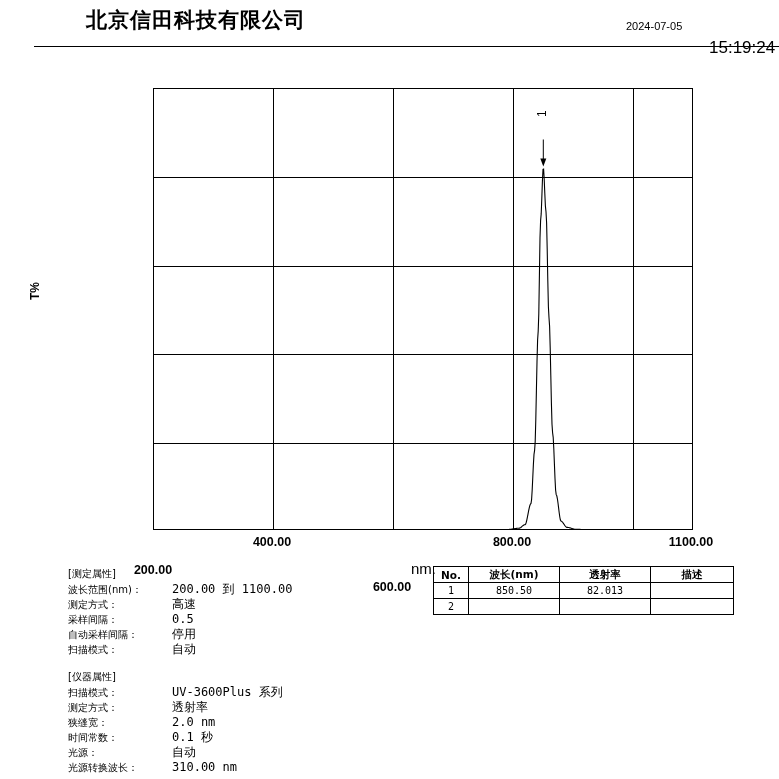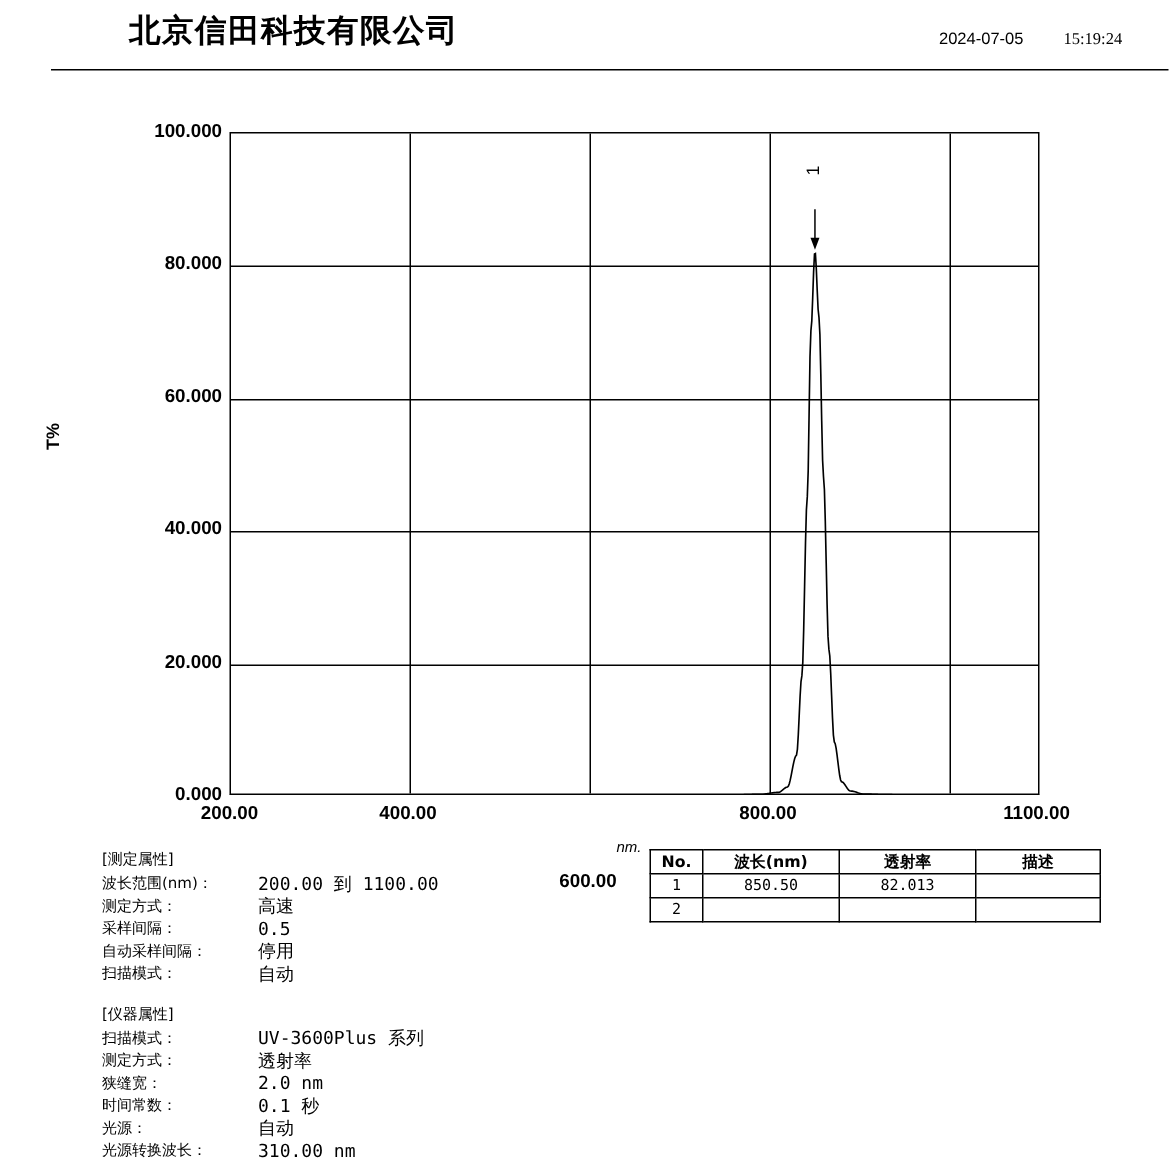--- a/index.html
+++ b/index.html
@@ -37,23 +37,23 @@
   #header-date {
     position: absolute;
     left: 592px;
     top: 20px;
     font-family: "Liberation Sans", sans-serif;
     font-size: 11px;
   }
   #header-time {
     position: absolute;
     left: 675px;
-    top: 20px;
-    font-family: Liberation Serif, serif;
-    font-size: 11px;
+    top: 38px;
+    font-family: Liberation Sans, sans-serif;
+    font-size: 17px;
   }
   #header-rule {
     position: absolute;
     left: 0;
     top: 46px;
     width: 779px;
     height: 1px;
     background: #000000;
   }
 
@@ -129,22 +129,21 @@
     font-weight: bold;
     transform: rotate(-90deg);
     transform-origin: left top;
     white-space: nowrap;
   }
   #x-axis-unit {
     position: absolute;
     left: 411px;
     top: 512px;
     font-family: "Liberation Sans", sans-serif;
-    font-size: 10px;
-    font-style: italic;
+    font-size: 15px;
   }
   #peak-label {
     position: absolute;
     left: 535px;
     top: 69px;
     font-family: "Liberation Sans", sans-serif;
     font-size: 12px;
     transform: rotate(-90deg);
     transform-origin: left top;
     white-space: nowrap;
@@ -220,28 +219,20 @@
   <div id="company-title">北京信田科技有限公司</div>
   <div id="header-date">2024-07-05</div>
   <div id="header-time">15:19:24</div>
   <div id="header-rule"></div>
 </div>
 
 <div id="chart-area">
 
   <div id="y-axis-title">T%</div>
 
-  <div id="y-ticks">
-    <div class="ytick-label" style="top:-8px;">100.000</div>
-    <div class="ytick-label" style="top:80.4px;">80.000</div>
-    <div class="ytick-label" style="top:168.8px;">60.000</div>
-    <div class="ytick-label" style="top:257.2px;">40.000</div>
-    <div class="ytick-label" style="top:345.6px;">20.000</div>
-    <div class="ytick-label" style="top:434px;">0.000</div>
-  </div>
 
   <div id="plot-frame">
     <div class="gridline-v" style="left:119px;"></div>
     <div class="gridline-v" style="left:239px;"></div>
     <div class="gridline-v" style="left:359px;"></div>
     <div class="gridline-v" style="left:479px;"></div>
     <div class="gridline-h" style="top:88.4px;"></div>
     <div class="gridline-h" style="top:176.8px;"></div>
     <div class="gridline-h" style="top:265.2px;"></div>
     <div class="gridline-h" style="top:353.6px;"></div>
@@ -251,21 +242,21 @@
     <g id="curve-group">
       <polyline id="curve-path" fill="none" stroke="#000000" stroke-width="1.1" points="0.00,442.00 0.60,442.00 1.20,442.00 1.80,442.00 2.40,442.00 3.00,442.00 3.60,442.00 4.20,442.00 4.80,442.00 5.40,442.00 6.00,442.00 6.60,442.00 7.20,442.00 7.80,442.00 8.40,442.00 9.00,442.00 9.60,442.00 10.20,442.00 10.80,442.00 11.40,442.00 12.00,442.00 12.60,442.00 13.20,442.00 13.80,442.00 14.40,442.00 15.00,442.00 15.60,442.00 16.20,442.00 16.80,442.00 17.40,442.00 18.00,442.00 18.60,442.00 19.20,442.00 19.80,442.00 20.40,442.00 21.00,442.00 21.60,442.00 22.20,442.00 22.80,442.00 23.40,442.00 24.00,442.00 24.60,442.00 25.20,442.00 25.80,442.00 26.40,442.00 27.00,442.00 27.60,442.00 28.20,442.00 28.80,442.00 29.40,442.00 30.00,442.00 30.60,442.00 31.20,442.00 31.80,442.00 32.40,442.00 33.00,442.00 33.60,442.00 34.20,442.00 34.80,442.00 35.40,442.00 36.00,442.00 36.60,442.00 37.20,442.00 37.80,442.00 38.40,442.00 39.00,442.00 39.60,442.00 40.20,442.00 40.80,442.00 41.40,442.00 42.00,442.00 42.60,442.00 43.20,442.00 43.80,442.00 44.40,442.00 45.00,442.00 45.60,442.00 46.20,442.00 46.80,442.00 47.40,442.00 48.00,442.00 48.60,442.00 49.20,442.00 49.80,442.00 50.40,442.00 51.00,442.00 51.60,442.00 52.20,442.00 52.80,442.00 53.40,442.00 54.00,442.00 54.60,442.00 55.20,442.00 55.80,442.00 56.40,442.00 57.00,442.00 57.60,442.00 58.20,442.00 58.80,442.00 59.40,442.00 60.00,442.00 60.60,442.00 61.20,442.00 61.80,442.00 62.40,442.00 63.00,442.00 63.60,442.00 64.20,442.00 64.80,442.00 65.40,442.00 66.00,442.00 66.60,442.00 67.20,442.00 67.80,442.00 68.40,442.00 69.00,442.00 69.60,442.00 70.20,442.00 70.80,442.00 71.40,442.00 72.00,442.00 72.60,442.00 73.20,442.00 73.80,442.00 74.40,442.00 75.00,442.00 75.60,442.00 76.20,442.00 76.80,442.00 77.40,442.00 78.00,442.00 78.60,442.00 79.20,442.00 79.80,442.00 80.40,442.00 81.00,442.00 81.60,442.00 82.20,442.00 82.80,442.00 83.40,442.00 84.00,442.00 84.60,442.00 85.20,442.00 85.80,442.00 86.40,442.00 87.00,442.00 87.60,442.00 88.20,442.00 88.80,442.00 89.40,442.00 90.00,442.00 90.60,442.00 91.20,442.00 91.80,442.00 92.40,442.00 93.00,442.00 93.60,442.00 94.20,442.00 94.80,442.00 95.40,442.00 96.00,442.00 96.60,442.00 97.20,442.00 97.80,442.00 98.40,442.00 99.00,442.00 99.60,442.00 100.20,442.00 100.80,442.00 101.40,442.00 102.00,442.00 102.60,442.00 103.20,442.00 103.80,442.00 104.40,442.00 105.00,442.00 105.60,442.00 106.20,442.00 106.80,442.00 107.40,442.00 108.00,442.00 108.60,442.00 109.20,442.00 109.80,442.00 110.40,442.00 111.00,442.00 111.60,442.00 112.20,442.00 112.80,442.00 113.40,442.00 114.00,442.00 114.60,442.00 115.20,442.00 115.80,442.00 116.40,442.00 117.00,442.00 117.60,442.00 118.20,442.00 118.80,442.00 119.40,442.00 120.00,442.00 120.60,442.00 121.20,442.00 121.80,442.00 122.40,442.00 123.00,442.00 123.60,442.00 124.20,442.00 124.80,442.00 125.40,442.00 126.00,442.00 126.60,442.00 127.20,442.00 127.80,442.00 128.40,442.00 129.00,442.00 129.60,442.00 130.20,442.00 130.80,442.00 131.40,442.00 132.00,442.00 132.60,442.00 133.20,442.00 133.80,442.00 134.40,442.00 135.00,442.00 135.60,442.00 136.20,442.00 136.80,442.00 137.40,442.00 138.00,442.00 138.60,442.00 139.20,442.00 139.80,442.00 140.40,442.00 141.00,442.00 141.60,442.00 142.20,442.00 142.80,442.00 143.40,442.00 144.00,442.00 144.60,442.00 145.20,442.00 145.80,442.00 146.40,442.00 147.00,442.00 147.60,442.00 148.20,442.00 148.80,442.00 149.40,442.00 150.00,442.00 150.60,442.00 151.20,442.00 151.80,442.00 152.40,442.00 153.00,442.00 153.60,442.00 154.20,442.00 154.80,442.00 155.40,442.00 156.00,442.00 156.60,442.00 157.20,442.00 157.80,442.00 158.40,442.00 159.00,442.00 159.60,442.00 160.20,442.00 160.80,442.00 161.40,442.00 162.00,442.00 162.60,442.00 163.20,442.00 163.80,442.00 164.40,442.00 165.00,442.00 165.60,442.00 166.20,442.00 166.80,442.00 167.40,442.00 168.00,442.00 168.60,442.00 169.20,442.00 169.80,442.00 170.40,442.00 171.00,442.00 171.60,442.00 172.20,442.00 172.80,442.00 173.40,442.00 174.00,442.00 174.60,442.00 175.20,442.00 175.80,442.00 176.40,442.00 177.00,442.00 177.60,442.00 178.20,442.00 178.80,442.00 179.40,442.00 180.00,442.00 180.60,442.00 181.20,442.00 181.80,442.00 182.40,442.00 183.00,442.00 183.60,442.00 184.20,442.00 184.80,442.00 185.40,442.00 186.00,442.00 186.60,442.00 187.20,442.00 187.80,442.00 188.40,442.00 189.00,442.00 189.60,442.00 190.20,442.00 190.80,442.00 191.40,442.00 192.00,442.00 192.60,442.00 193.20,442.00 193.80,442.00 194.40,442.00 195.00,442.00 195.60,442.00 196.20,442.00 196.80,442.00 197.40,442.00 198.00,442.00 198.60,442.00 199.20,442.00 199.80,442.00 200.40,442.00 201.00,442.00 201.60,442.00 202.20,442.00 202.80,442.00 203.40,442.00 204.00,442.00 204.60,442.00 205.20,442.00 205.80,442.00 206.40,442.00 207.00,442.00 207.60,442.00 208.20,442.00 208.80,442.00 209.40,442.00 210.00,442.00 210.60,442.00 211.20,442.00 211.80,442.00 212.40,442.00 213.00,442.00 213.60,442.00 214.20,442.00 214.80,442.00 215.40,442.00 216.00,442.00 216.60,442.00 217.20,442.00 217.80,442.00 218.40,442.00 219.00,442.00 219.60,442.00 220.20,442.00 220.80,442.00 221.40,442.00 222.00,442.00 222.60,442.00 223.20,442.00 223.80,442.00 224.40,442.00 225.00,442.00 225.60,442.00 226.20,442.00 226.80,442.00 227.40,442.00 228.00,442.00 228.60,442.00 229.20,442.00 229.80,442.00 230.40,442.00 231.00,442.00 231.60,442.00 232.20,442.00 232.80,442.00 233.40,442.00 234.00,442.00 234.60,442.00 235.20,442.00 235.80,442.00 236.40,442.00 237.00,442.00 237.60,442.00 238.20,442.00 238.80,442.00 239.40,442.00 240.00,442.00 240.60,442.00 241.20,442.00 241.80,442.00 242.40,442.00 243.00,442.00 243.60,442.00 244.20,442.00 244.80,442.00 245.40,442.00 246.00,442.00 246.60,442.00 247.20,442.00 247.80,442.00 248.40,442.00 249.00,442.00 249.60,442.00 250.20,442.00 250.80,442.00 251.40,442.00 252.00,442.00 252.60,442.00 253.20,442.00 253.80,442.00 254.40,442.00 255.00,442.00 255.60,442.00 256.20,442.00 256.80,442.00 257.40,442.00 258.00,442.00 258.60,442.00 259.20,442.00 259.80,442.00 260.40,442.00 261.00,442.00 261.60,442.00 262.20,442.00 262.80,442.00 263.40,442.00 264.00,442.00 264.60,442.00 265.20,442.00 265.80,442.00 266.40,442.00 267.00,442.00 267.60,442.00 268.20,442.00 268.80,442.00 269.40,442.00 270.00,442.00 270.60,442.00 271.20,442.00 271.80,442.00 272.40,442.00 273.00,442.00 273.60,442.00 274.20,442.00 274.80,442.00 275.40,442.00 276.00,442.00 276.60,442.00 277.20,442.00 277.80,442.00 278.40,442.00 279.00,442.00 279.60,442.00 280.20,442.00 280.80,442.00 281.40,442.00 282.00,442.00 282.60,442.00 283.20,442.00 283.80,442.00 284.40,442.00 285.00,442.00 285.60,442.00 286.20,442.00 286.80,442.00 287.40,442.00 288.00,442.00 288.60,442.00 289.20,442.00 289.80,442.00 290.40,442.00 291.00,442.00 291.60,442.00 292.20,442.00 292.80,442.00 293.40,442.00 294.00,442.00 294.60,442.00 295.20,442.00 295.80,442.00 296.40,442.00 297.00,442.00 297.60,442.00 298.20,442.00 298.80,442.00 299.40,442.00 300.00,442.00 300.60,442.00 301.20,442.00 301.80,442.00 302.40,442.00 303.00,442.00 303.60,442.00 304.20,442.00 304.80,442.00 305.40,441.99 306.00,441.99 306.60,441.99 307.20,441.99 307.80,441.99 308.40,441.99 309.00,441.99 309.60,441.98 310.20,441.98 310.80,441.98 311.40,441.98 312.00,441.98 312.60,441.98 313.20,441.97 313.80,441.97 314.40,441.97 315.00,441.97 315.60,441.96 316.20,441.96 316.80,441.96 317.40,441.96 318.00,441.96 318.60,441.95 319.20,441.95 319.80,441.95 320.40,441.95 321.00,441.94 321.60,441.94 322.20,441.94 322.80,441.94 323.40,441.94 324.00,441.93 324.60,441.93 325.20,441.93 325.80,441.93 326.40,441.93 327.00,441.93 327.60,441.92 328.20,441.92 328.80,441.92 329.40,441.92 330.00,441.92 330.60,441.92 331.20,441.92 331.80,441.91 332.40,441.91 333.00,441.91 333.60,441.91 334.20,441.91 334.80,441.91 335.40,441.91 336.00,441.91 336.60,441.91 337.20,441.91 337.80,441.90 338.40,441.89 339.00,441.89 339.60,441.87 340.20,441.86 340.80,441.85 341.40,441.84 342.00,441.82 342.60,441.80 343.20,441.79 343.80,441.77 344.40,441.75 345.00,441.73 345.60,441.72 346.20,441.70 346.80,441.68 347.40,441.67 348.00,441.65 348.60,441.63 349.20,441.62 349.80,441.61 350.40,441.59 351.00,441.58 351.60,441.58 352.20,441.57 352.80,441.56 353.40,441.56 354.00,441.56 354.60,441.55 355.20,441.52 355.80,441.48 356.40,441.42 357.00,441.35 357.60,441.27 358.20,441.18 358.80,441.09 359.40,440.99 360.00,440.89 360.60,440.80 361.20,440.70 361.80,440.61 362.40,440.52 363.00,440.44 363.60,440.37 364.20,440.31 364.80,440.27 365.40,440.24 366.00,440.23 366.60,440.13 367.20,439.86 367.80,439.47 368.40,438.99 369.00,438.46 369.60,437.94 370.20,437.46 370.80,437.06 371.40,436.80 372.00,436.70 372.60,436.10 373.20,434.49 373.80,432.11 374.40,429.23 375.00,426.09 375.60,422.95 376.20,420.06 376.80,417.69 377.40,416.07 378.00,415.48 378.60,411.55 379.20,401.73 379.80,388.96 380.40,376.19 381.00,366.37 381.60,362.44 382.20,353.60 382.80,331.50 383.40,302.77 384.00,274.04 384.60,251.94 385.20,243.10 385.80,225.83 386.40,187.85 387.00,149.87 387.60,132.60 388.20,125.90 388.80,110.46 389.40,93.27 390.00,81.32 390.60,81.02 391.20,90.98 391.80,105.30 392.40,118.17 393.00,123.76 393.60,134.79 394.20,161.10 394.80,192.50 395.40,218.81 396.00,229.84 396.60,238.35 397.20,259.63 397.80,287.30 398.40,314.97 399.00,336.25 399.60,344.76 400.20,349.34 400.80,360.80 401.40,375.70 402.00,390.60 402.60,402.06 403.20,406.64 403.80,407.78 404.40,410.78 405.00,415.03 405.60,419.90 406.20,424.77 406.80,429.02 407.40,432.02 408.00,433.16 408.60,433.33 409.20,433.80 409.80,434.50 410.40,435.34 411.00,436.25 411.60,437.17 412.20,438.01 412.80,438.70 413.40,439.17 414.00,439.35 414.60,439.37 415.20,439.44 415.80,439.55 416.40,439.70 417.00,439.86 417.60,440.05 418.20,440.24 418.80,440.44 419.40,440.64 420.00,440.82 420.60,440.99 421.20,441.13 421.80,441.24 422.40,441.31 423.00,441.34 423.60,441.34 424.20,441.35 424.80,441.35 425.40,441.37 426.00,441.38 426.60,441.40 427.20,441.42 427.80,441.44 428.40,441.47 429.00,441.49 429.60,441.52 430.20,441.54 430.80,441.57 431.40,441.60 432.00,441.62 432.60,441.65 433.20,441.67 433.80,441.69 434.40,441.71 435.00,441.73 435.60,441.75 436.20,441.76 436.80,441.77 437.40,441.78 438.00,441.78 438.60,441.78 439.20,441.78 439.80,441.78 440.40,441.79 441.00,441.79 441.60,441.79 442.20,441.80 442.80,441.80 443.40,441.81 444.00,441.81 444.60,441.82 445.20,441.83 445.80,441.83 446.40,441.84 447.00,441.85 447.60,441.85 448.20,441.86 448.80,441.86 449.40,441.87 450.00,441.88 450.60,441.88 451.20,441.89 451.80,441.89 452.40,441.90 453.00,441.90 453.60,441.91 454.20,441.91 454.80,441.91 455.40,441.91 456.00,441.91 456.60,441.91 457.20,441.91 457.80,441.91 458.40,441.91 459.00,441.92 459.60,441.92 460.20,441.92 460.80,441.92 461.40,441.92 462.00,441.93 462.60,441.93 463.20,441.93 463.80,441.93 464.40,441.94 465.00,441.94 465.60,441.94 466.20,441.95 466.80,441.95 467.40,441.95 468.00,441.96 468.60,441.96 469.20,441.96 469.80,441.97 470.40,441.97 471.00,441.97 471.60,441.98 472.20,441.98 472.80,441.98 473.40,441.98 474.00,441.99 474.60,441.99 475.20,441.99 475.80,441.99 476.40,441.99 477.00,442.00 477.60,442.00 478.20,442.00 478.80,442.00 479.40,442.00 480.00,442.00 480.60,442.00 481.20,442.00 481.80,442.00 482.40,442.00 483.00,442.00 483.60,442.00 484.20,442.00 484.80,442.00 485.40,442.00 486.00,442.00 486.60,442.00 487.20,442.00 487.80,442.00 488.40,442.00 489.00,442.00 489.60,442.00 490.20,442.00 490.80,442.00 491.40,442.00 492.00,442.00 492.60,442.00 493.20,442.00 493.80,442.00 494.40,442.00 495.00,442.00 495.60,442.00 496.20,442.00 496.80,442.00 497.40,442.00 498.00,442.00 498.60,442.00 499.20,442.00 499.80,442.00 500.40,442.00 501.00,442.00 501.60,442.00 502.20,442.00 502.80,442.00 503.40,442.00 504.00,442.00 504.60,442.00 505.20,442.00 505.80,442.00 506.40,442.00 507.00,442.00 507.60,442.00 508.20,442.00 508.80,442.00 509.40,442.00 510.00,442.00 510.60,442.00 511.20,442.00 511.80,442.00 512.40,442.00 513.00,442.00 513.60,442.00 514.20,442.00 514.80,442.00 515.40,442.00 516.00,442.00 516.60,442.00 517.20,442.00 517.80,442.00 518.40,442.00 519.00,442.00 519.60,442.00 520.20,442.00 520.80,442.00 521.40,442.00 522.00,442.00 522.60,442.00 523.20,442.00 523.80,442.00 524.40,442.00 525.00,442.00 525.60,442.00 526.20,442.00 526.80,442.00 527.40,442.00 528.00,442.00 528.60,442.00 529.20,442.00 529.80,442.00 530.40,442.00 531.00,442.00 531.60,442.00 532.20,442.00 532.80,442.00 533.40,442.00 534.00,442.00 534.60,442.00 535.20,442.00 535.80,442.00 536.40,442.00 537.00,442.00 537.60,442.00 538.20,442.00 538.80,442.00 539.40,442.00 540.00,442.00"></polyline>
       <line id="peak-marker" x1="390.29999999999995" y1="51.50254000000001" x2="390.29999999999995" y2="75.50254000000001" stroke="#000000" stroke-width="1"></line>
       <polygon id="peak-arrow" points="387.29999999999995,70.50254000000001 393.29999999999995,70.50254000000001 390.29999999999995,78.50254000000001" fill="#000000"></polygon>
     </g>
   </svg>
 
   <div id="peak-label">1</div>
 
   <div id="x-ticks">
-    <div class="xtick-label" style="left:-2px;">200.00</div>
+    <div class="xtick-label" style="left:-2px;margin-top:28px;">200.00</div>
     <div class="xtick-label" style="left:117px;">400.00</div>
     <div class="xtick-label" style="left:237px;margin-top:45px;">600.00</div>
     <div class="xtick-label" style="left:357px;">800.00</div>
     <div class="xtick-label" style="left:536px;">1100.00</div>
   </div>
 
   <div id="x-axis-unit">nm.</div>
 </div>
 
 <div class="info-block" id="measure-block">

